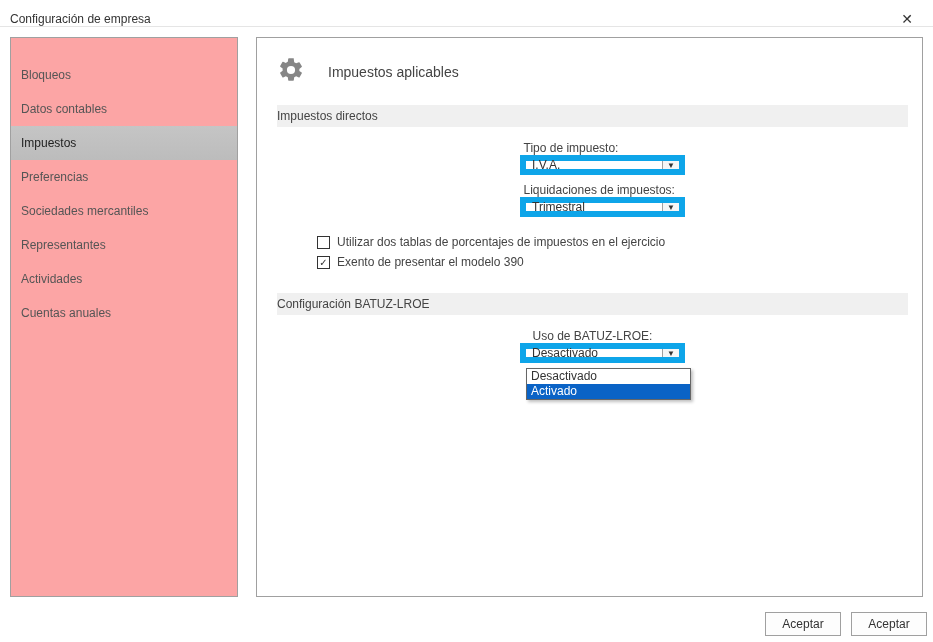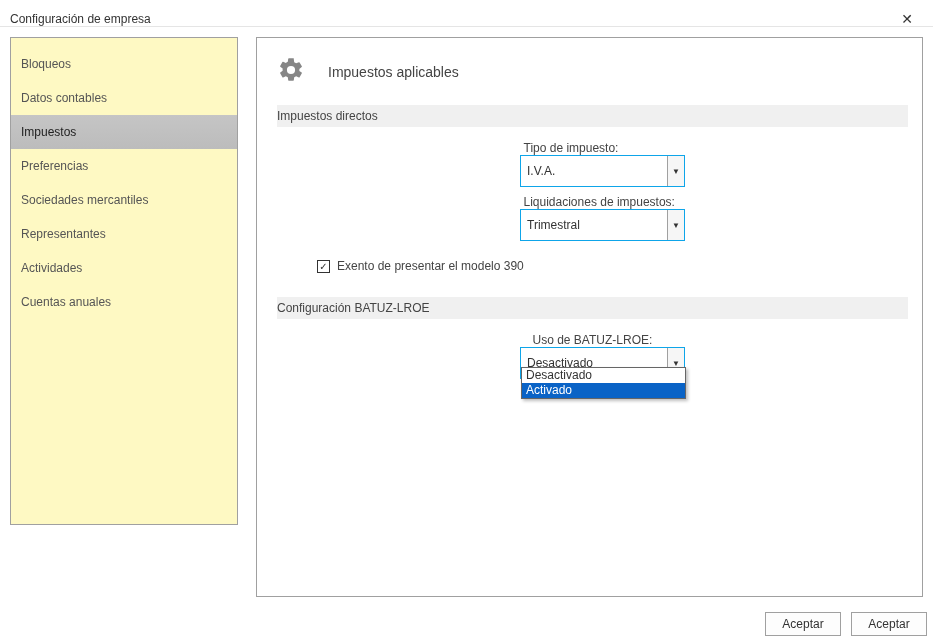--- a/index.html
+++ b/index.html
@@ -33,25 +33,25 @@
   }
   .body {
     padding: 10px;
   }
   .panels {
     display: flex;
     gap: 18px;
   }
   .sidebar {
     width: 228px;
-    height: 488px;
+    height: 560px;
     border: 1px solid #a0a0a0;
-    background: #fef9c3;
-    box-sizing: border-box;
-    padding-top: 9px;
+    background: #fca5a5;
+    box-sizing: border-box;
+    padding-top: 20px;
   }
   .sidebar-item {
     height: 34px;
     line-height: 34px;
     padding-left: 10px;
     color: #555;
     cursor: pointer;
   }
   .sidebar-item.selected {
     background: linear-gradient(#c5c5c5, #bcbcbc);
@@ -91,22 +91,22 @@
     margin-bottom: 8px;
     padding-left: 20px;
     flex-direction: column;
   }
   .formlabel {
     width: 158px;
     color: #444;
   }
   .select {
     width: 165px;
-    height: 32px;
-    border: 1px solid #0ea5e9;
+    height: 20px;
+    border: 6px solid #0ea5e9;
     background: #fff;
     display: flex;
     align-items: center;
     box-sizing: border-box;
     position: relative;
     cursor: pointer;
   }
   .select-text {
     flex: 1;
     padding-left: 6px;
@@ -231,20 +231,24 @@
       <div class="formrow">
         <span class="formlabel">Liquidaciones de impuestos:</span>
         <div class="select">
           <span class="select-text">Trimestral</span>
           <span class="select-btn">▼</span>
         </div>
       </div>
 
       <div class="spacer"></div>
 
+      <div class="checkrow">
+        <span class="checkbox" id="chk-dos"></span>
+        <span>Utilizar dos tablas de porcentajes de impuestos en el ejercicio</span>
+      </div>
 
       <div class="checkrow">
         <span class="checkbox" id="chk-exento">✓</span>
         <span>Exento de presentar el modelo 390</span>
       </div>
 
       <div style="height:18px"></div>
 
       <div class="section-bar">Configuración BATUZ-LROE</div>
 

